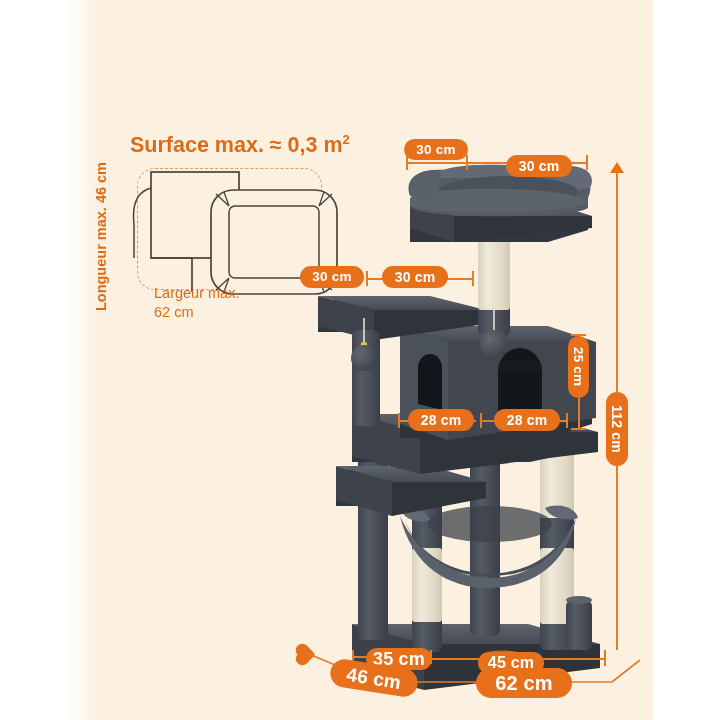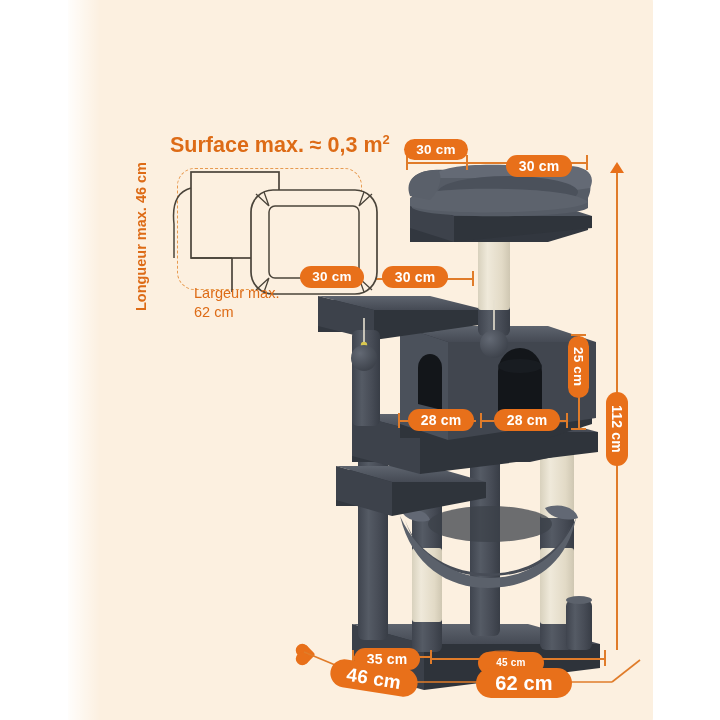--- a/index.html
+++ b/index.html
@@ -62,21 +62,21 @@
     border-radius: 2px 0 3px 0;
   }
   .heart::before, .heart::after {
     content: ""; position: absolute; width: 13px; height: 13px;
     background: #e8701a; border-radius: 50%;
   }
   .heart::before { top: -6.5px; left: 0; }
   .heart::after { left: -6.5px; top: 0; }
 
   
-  #inset { position: absolute; left: 96px; top: 132px; width: 290px; height: 205px; z-index: 30; margin-left: 40px; }
+  #inset { position: absolute; left: 96px; top: 132px; width: 290px; height: 205px; z-index: 30; }
   #inset-title {
     position: absolute; left: 34px; top: 0;
     font-size: 21.5px; font-weight: 700; color: #dd6b16;
     white-space: nowrap;
   }
   #inset-title .sup { font-size: 13px; vertical-align: super; }
   #inset-dashed {
     position: absolute; left: 41px; top: 36px; width: 185px; height: 122px;
     border: 1.6px dashed #e79a50; border-radius: 18px;
   }
@@ -278,22 +278,22 @@
 
   <div class="line v" style="left:616px; top:172px; height:478px;"></div>
   <div class="arrow-up" style="left:610px; top:162px;"></div>
   <div class="badge vert" style="left:606px; top:392px; width:22px; height:74px; font-size:14px;">112 cm</div>
 
   <div class="line h" style="left:352px; top:656px; width:80px;"></div>
   <div class="tick" style="left:352px; top:650px; height:14px;"></div>
   <div class="tick" style="left:430px; top:650px; height:14px;"></div>
   <div class="line h" style="left:430px; top:658px; width:176px;"></div>
   <div class="tick" style="left:604px; top:650px; height:16px;"></div>
-  <div class="badge" style="left:354px; top:648px; width:66px; height:22px; font-size:14px;">35 cm</div>
-  <div class="badge" style="left:478px; top:652px; width:66px; height:22px; font-size:10px;">45 cm</div>
+  <div class="badge" style="left:366px; top:648px; width:66px; height:22px; font-size:18px;">35 cm</div>
+  <div class="badge" style="left:478px; top:652px; width:66px; height:22px; font-size:16px;">45 cm</div>
 
   <svg style="position:absolute; left:0; top:0; width:720px; height:720px; z-index:25;">
     <line x1="304" y1="652" x2="376" y2="682" stroke="#e07c2a" stroke-width="1.6"></line>
     <line x1="376" y1="682" x2="612" y2="682" stroke="#e07c2a" stroke-width="1.6"></line>
     <line x1="612" y1="682" x2="640" y2="660" stroke="#e07c2a" stroke-width="1.6"></line>
   </svg>
   <div class="heart" style="left:300px; top:648px;"></div>
   <div class="badge" style="left:330px; top:664px; width:88px; height:28px; font-size:19px; transform:rotate(9deg);">46 cm</div>
   <div class="badge" style="left:476px; top:668px; width:96px; height:30px; font-size:20px;">62 cm</div>
 

